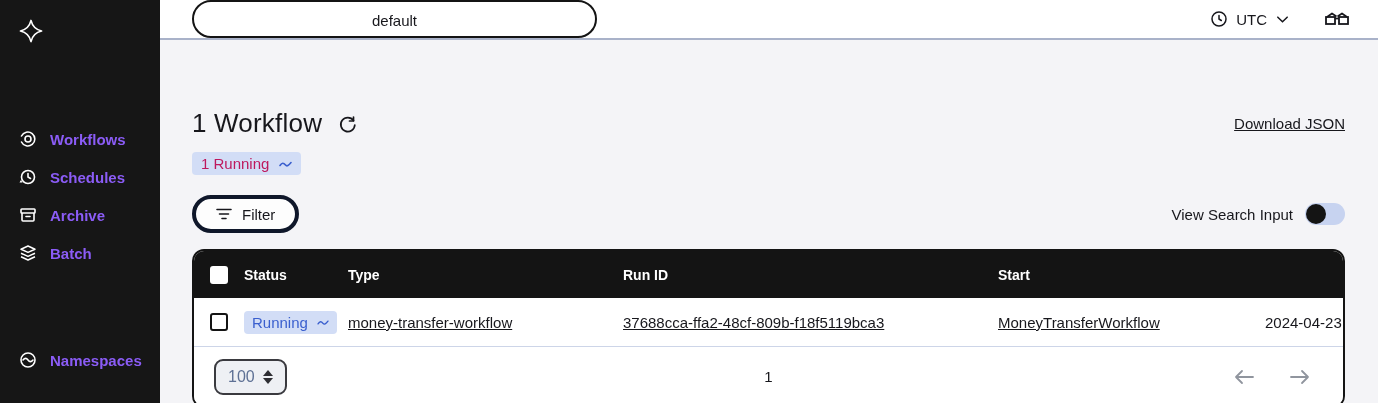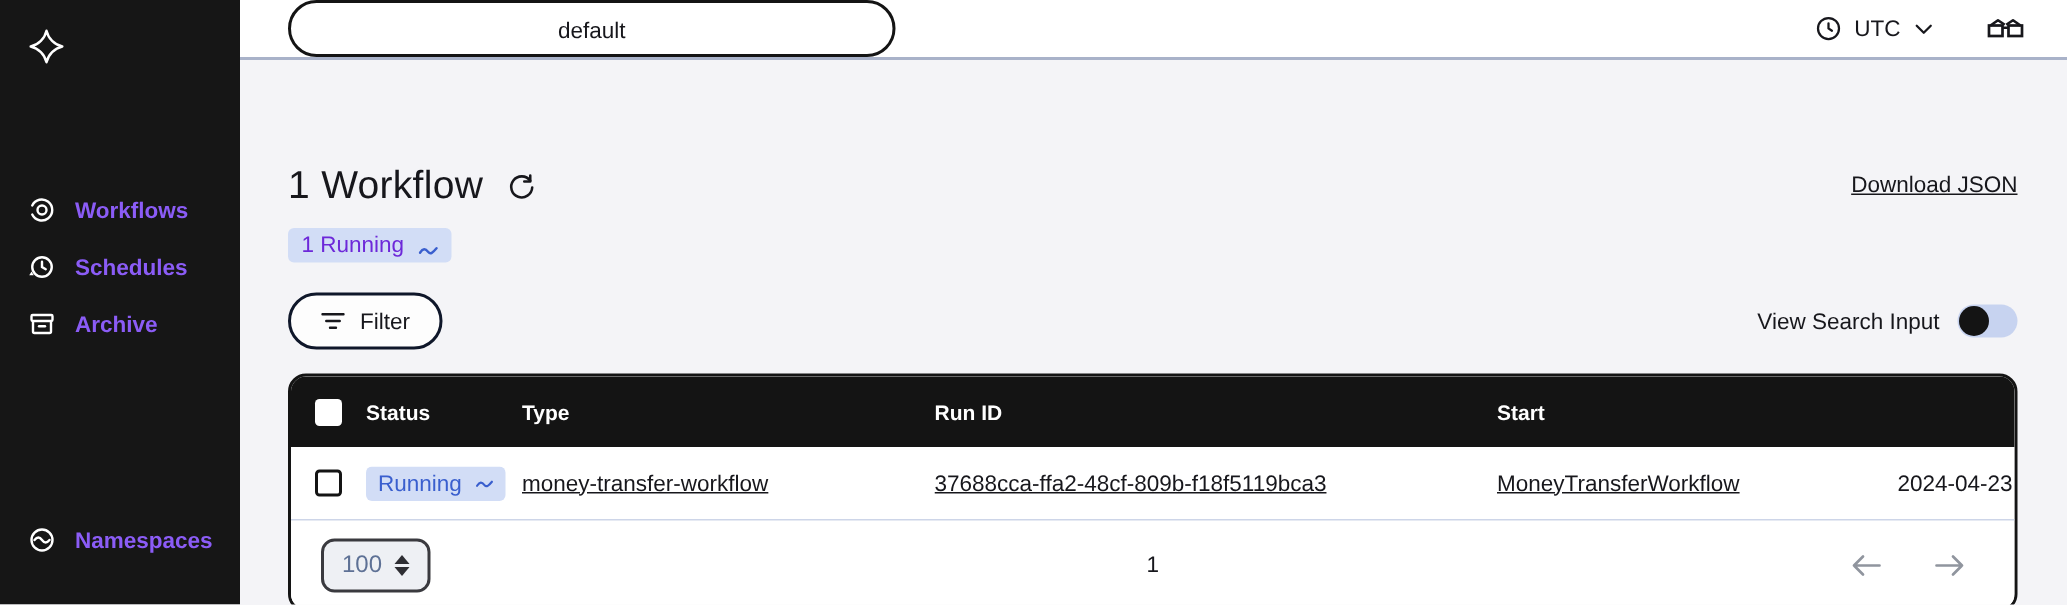--- a/index.html
+++ b/index.html
@@ -36,28 +36,28 @@
   .topbar-right { margin-left:auto; display:flex; align-items:center; gap:34px; }
   .tz { display:flex; align-items:center; gap:8px; font-size:15px; color:#17171c; cursor:pointer; }
   .labs-btn { cursor:pointer; display:flex; align-items:center; }
   
   .content { flex:1; padding:36px 33px 0 32px;margin-top:32px; }
   .heading-row { display:flex; align-items:center; }
   .page-title { font-size:26px; font-weight:500; color:#17171c; letter-spacing:.2px; }
   .refresh-btn { margin-left:16px; cursor:pointer; display:flex; align-items:center; }
   .download-link { margin-left:auto; font-size:15px; color:#17171c; text-decoration:underline; cursor:pointer; }
   .badge {
-    display:inline-flex; align-items:flex-end; gap:10px;
-    background:#d2ddf6; color:#6d28d9; font-size:15px; font-weight:500;
+    display:inline-flex; align-items:center; gap:10px;
+    background:#d2ddf6; color:#be185d; font-size:15px; font-weight:500;
     padding:3px 9px; border-radius:4px; margin-top:13px;
   }
   .filter-row { display:flex; align-items:center; margin-top:20px; }
   .filter-btn {
     display:flex; align-items:center; gap:10px; height:38px; padding:0 20px;
-    border:2px solid #0f172a; border-radius:19px; background:#fdfdfd;
+    border:4px solid #0f172a; border-radius:19px; background:#fdfdfd;
     font-size:15px; color:#17171c; cursor:pointer;
   }
   .search-toggle-wrap { margin-left:auto; display:flex; align-items:center; gap:12px; }
   .toggle-label { font-size:15px; color:#17171c; }
   .toggle {
     width:40px; height:22px; border-radius:11px; background:#c7d3f0;
     position:relative; cursor:pointer;
   }
   .toggle .knob {
     position:absolute; left:1px; top:1px; width:20px; height:20px;
@@ -130,20 +130,28 @@
       </svg>
       <span>Schedules</span>
     </div>
     <div class="nav-item">
       <svg width="20" height="20" viewBox="0 0 20 20" fill="none">
         <rect x="3" y="4" width="14" height="4" rx="0.8" stroke="#fff" stroke-width="1.6"></rect>
         <path d="M4 8 V15 a1 1 0 0 0 1 1 H15 a1 1 0 0 0 1-1 V8" stroke="#fff" stroke-width="1.6"></path>
         <path d="M8 11.5 h4" stroke="#fff" stroke-width="1.6" stroke-linecap="round"></path>
       </svg>
       <span>Archive</span>
+    </div>
+    <div class="nav-item">
+      <svg width="20" height="20" viewBox="0 0 20 20" fill="none">
+        <path d="M10 3 L17 6.2 L10 9.4 L3 6.2 Z" stroke="#fff" stroke-width="1.5" stroke-linejoin="round"></path>
+        <path d="M3 10.2 L10 13.4 L17 10.2" stroke="#fff" stroke-width="1.5" stroke-linejoin="round"></path>
+        <path d="M3 13.8 L10 17 L17 13.8" stroke="#fff" stroke-width="1.5" stroke-linejoin="round"></path>
+      </svg>
+      <span>Batch</span>
     </div>
   </nav>
   <nav class="nav nav-bottom">
     <div class="nav-item">
       <svg width="20" height="20" viewBox="0 0 20 20" fill="none">
         <circle cx="10" cy="10" r="7" stroke="#fff" stroke-width="1.6"></circle>
         <path d="M5 10 c1.8 -2.2, 3.4 -2.2, 5 0 c1.6 2.2, 3.2 2.2, 5 0" stroke="#fff" stroke-width="1.6" stroke-linecap="round"></path>
       </svg>
       <span>Namespaces</span>
     </div>

